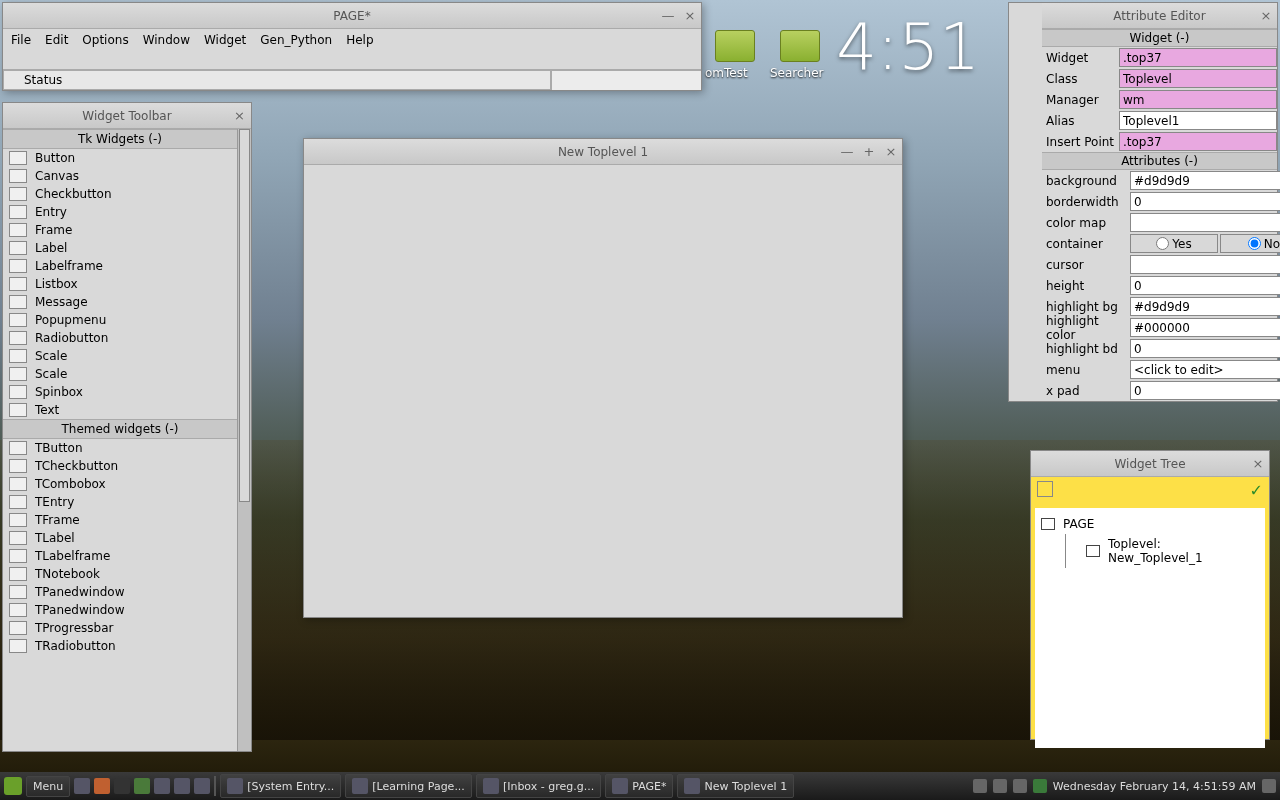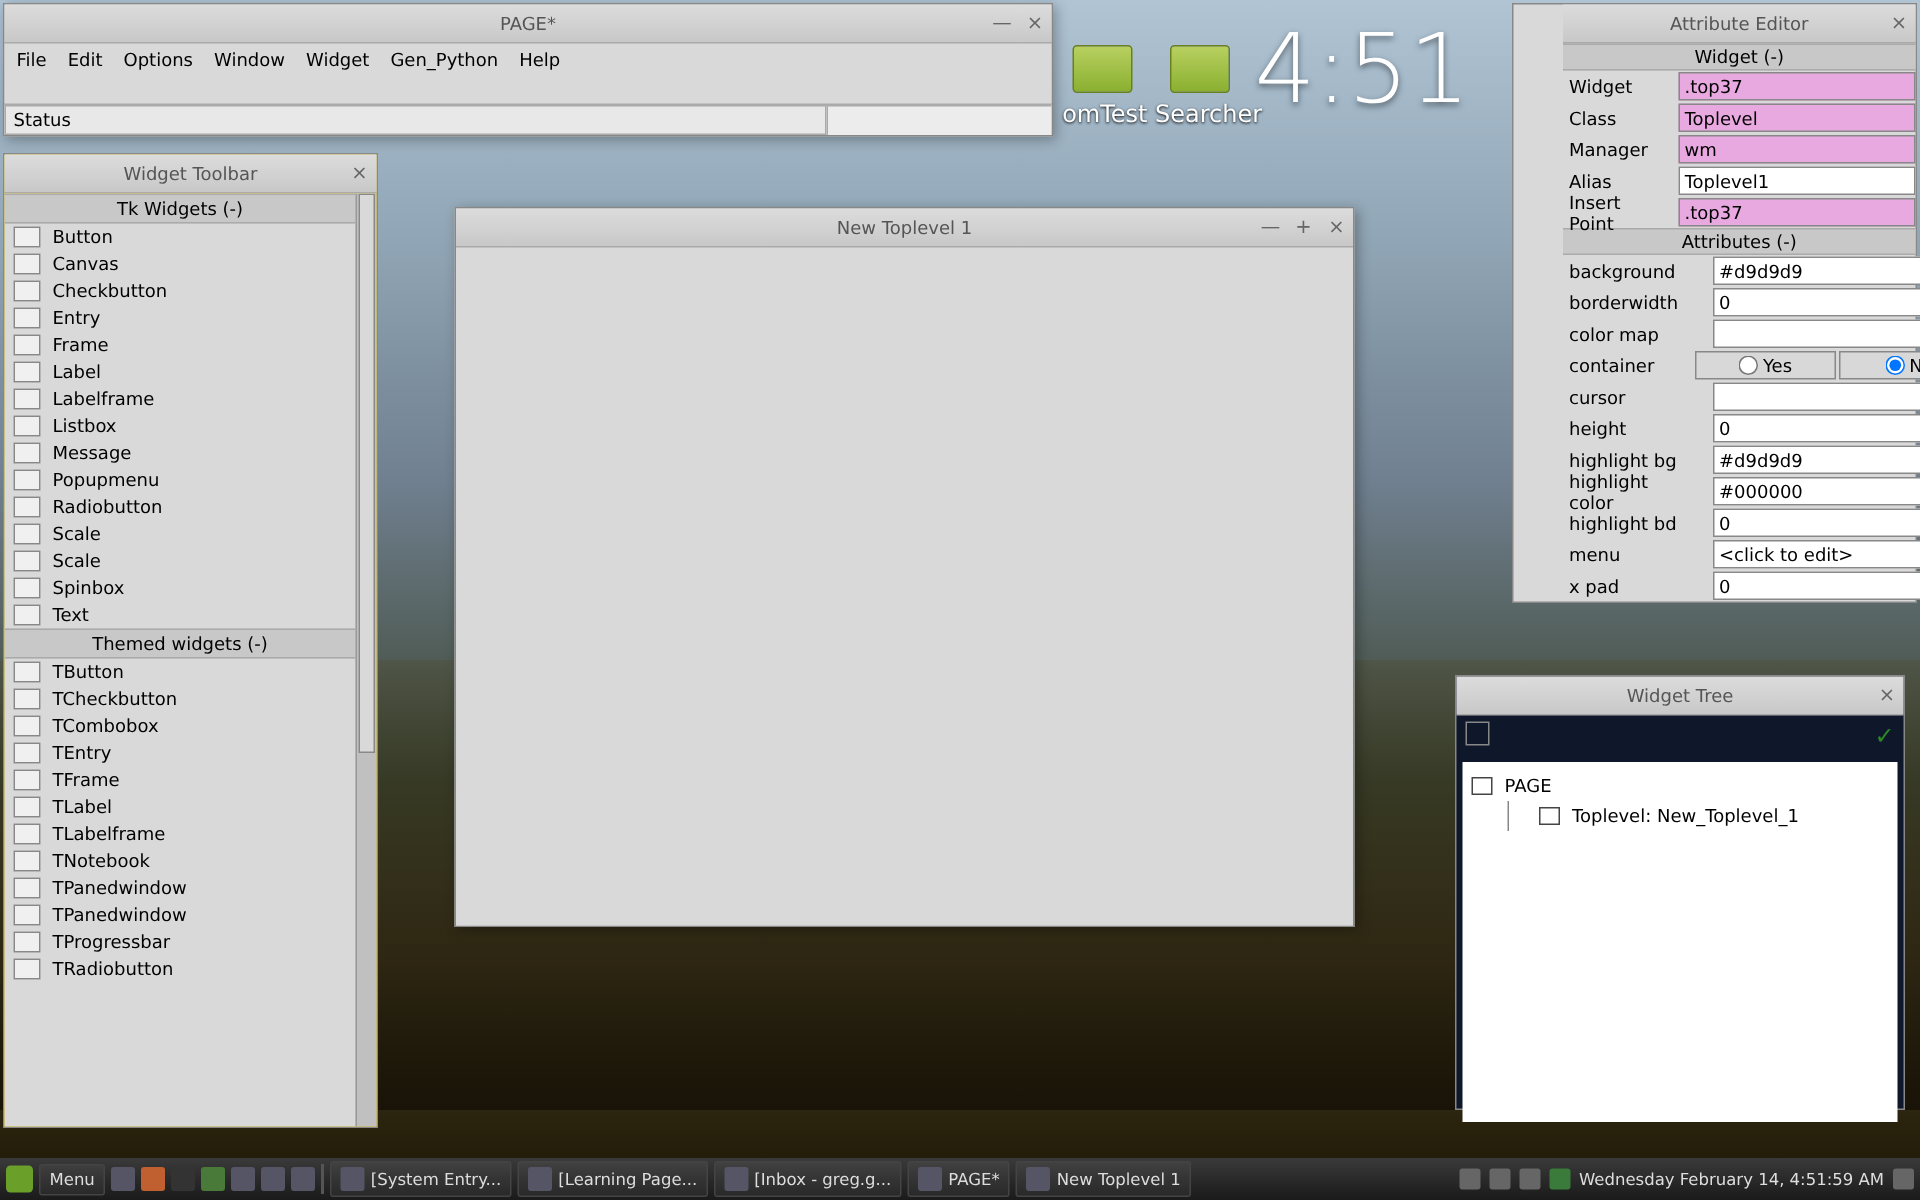--- a/index.html
+++ b/index.html
@@ -1,62 +1,62 @@
 <!DOCTYPE html>
 <html><head>
 <meta charset="utf-8">
 <style>
 * { box-sizing: border-box; margin: 0; padding: 0; font-family: "DejaVu Sans", Arial, sans-serif; }
 body { width: 1280px; height: 800px; overflow: hidden; position: relative; background: linear-gradient(to bottom, #8a9ba8 0%, #7a8a98 25%, #4a5a60 60%, #2a2a20 75%, #3a3520 100%); }
 .desktop-bg { position:absolute; inset:0; background:
   linear-gradient(to bottom, #b0c4d4 0%, #90a5b5 20%, #708090 40%, #3a4530 65%, #4a4020 80%, #1a1505 100%); z-index:0; }
 .desktop-bg::after{content:'';position:absolute;left:0;right:0;top:440px;height:300px;background:linear-gradient(to bottom,rgba(80,70,40,0.3),rgba(20,15,5,0.8));}
 .clock { position:absolute; top:10px; right:300px; color:#fff; font-size:64px; font-weight:300; z-index:1; text-shadow:0 2px 4px rgba(0,0,0,0.5);}
-.desktop-icon{position:absolute;top:30px;width:60px;text-align:right;z-index:1;color:#fff;font-size:16px;text-shadow:0 1px 2px #000;}
+.desktop-icon{position:absolute;top:30px;width:60px;text-align:left;z-index:1;color:#fff;font-size:12px;text-shadow:0 1px 2px #000;}
 .desktop-icon .folder{width:40px;height:32px;margin:0 auto 4px;background:linear-gradient(to bottom,#b8d060,#8ab030);border-radius:3px;border:1px solid #6a8020;}
 .win{position:absolute;background:#d9d9d9;border:1px solid #888;box-shadow:2px 2px 8px rgba(0,0,0,0.3);z-index:5;}
 .titlebar{height:26px;background:linear-gradient(to bottom,#dcdcdc,#c8c8c8);display:flex;align-items:center;justify-content:center;font-size:12px;color:#555;border-bottom:1px solid #aaa;position:relative;}
 .titlebar .controls{position:absolute;right:4px;display:flex;gap:8px;color:#666;}
 .titlebar .controls span{cursor:pointer;font-size:13px;width:14px;text-align:center;}
 .menubar{display:flex;gap:14px;padding:4px 8px;font-size:12px;background:#d9d9d9;}
 .menubar span{cursor:pointer;}
 .status-row{display:flex;border-top:1px solid #aaa;}
-.status-row input{flex:1;border:1px solid #aaa;background:#e8e8e8;font-size:12px;padding:2px 5px;}
+.status-row input{flex:1;border:1px solid #aaa;background:#e8e8e8;font-size:12px;padding:2px 20px;}
 .status-row .gap{width:150px;border-left:1px solid #aaa;border-top:1px solid #aaa;background:#ececec;}
 
 .toolbox{position:absolute;left:2px;top:102px;width:250px;height:650px;background:#fde047;border:1px solid #888;z-index:6;display:flex;flex-direction:column;}
 .toolbox .titlebar{font-weight:normal;}
 .toolbox .close-x{position:absolute;right:6px;color:#666;cursor:pointer;font-size:13px;}
 .tool-body{flex:1;overflow:hidden;display:flex;}
 .tool-list{flex:1;background:#d9d9d9;overflow-y:auto;font-size:12px;}
 .tool-scroll{width:14px;background:#c0c0c0;border-left:1px solid #999;position:relative;}
 .tool-scroll .thumb{position:absolute;left:1px;right:1px;top:0;height:60%;background:#d9d9d9;border:1px solid #888;}
 .group-hdr{background:#c8c8c8;text-align:center;padding:2px;font-size:12px;border-top:1px solid #aaa;border-bottom:1px solid #aaa;}
 .tool-item{display:flex;align-items:center;gap:8px;padding:2px 6px;cursor:pointer;}
 .tool-item .ico{width:18px;height:14px;border:1px solid #888;background:#f0f0f0;font-size:8px;display:flex;align-items:center;justify-content:center;}
 
 .attr-editor{position:absolute;right:2px;top:2px;width:270px;background:#d9d9d9;border:1px solid #888;z-index:7;font-size:12px;padding-left:33px;}
 .attr-section-hdr{text-align:center;background:#c8c8c8;padding:1px;border-top:1px solid #aaa;border-bottom:1px solid #aaa;}
 .attr-row{display:flex;align-items:center;height:21px;}
 .attr-row .lbl{width:88px;padding-left:4px;}
-.attr-row .val{flex:1;border:1px solid #888;background:#fff;padding:1px 3px;height:19px;font-size:12px;margin-left:12px;}
+.attr-row .val{flex:1;border:1px solid #888;background:#fff;padding:1px 3px;height:19px;font-size:12px;}
 .attr-row .pink{background:#e8a8e0;}
 .attr-row .btn-dots{width:20px;border:1px solid #888;background:#d0d0d0;text-align:center;height:19px;cursor:pointer;}
 .attr-row .swatch{width:20px;height:19px;border:1px solid #888;}
 .attr-row .chk{width:14px;margin:0 2px;}
 .attr-scroll{width:14px;background:#c0c0c0;}
 .attr-body{display:flex;}
 .attr-col{flex:1;}
 .radio-grp{flex:1;display:flex;gap:2px;}
 .radio-grp label{flex:1;border:1px solid #888;background:#d8d8d8;display:flex;align-items:center;justify-content:center;gap:3px;height:19px;}
 
 .toplevel-win{left:303px;top:138px;width:600px;height:480px;z-index:6;}
 .toplevel-win .body{background:#d9d9d9;height:calc(100% - 26px);}
 
-.tree-win{position:absolute;right:10px;bottom:60px;width:300px;height:290px;background:#0f172a;border:1px solid #888;z-index:8;font-size:12px;}
+.tree-win{position:absolute;right:10px;bottom:60px;width:240px;height:290px;background:#fde047;border:1px solid #888;z-index:8;font-size:12px;}
 .tree-body{padding:6px;background:#fff;margin:4px;height:240px;position:relative;}
 .tree-toolbar{display:flex;justify-content:space-between;padding:4px 6px;}
 .tree-toolbar .ico-btn{width:16px;height:16px;border:1px solid #888;cursor:pointer;}
 .tree-item{display:flex;align-items:center;gap:8px;padding:3px 0;}
 .tree-item .node-ico{width:14px;height:12px;border:1px solid #444;}
 .tree-child{margin-left:24px;border-left:1px solid #888;padding-left:20px;}
 
 .taskbar{position:absolute;left:0;right:0;bottom:0;height:28px;background:linear-gradient(to bottom,#3a3a3a,#1a1a1a);display:flex;align-items:center;color:#ddd;font-size:11px;z-index:20;padding:0 4px;gap:4px;}
 .taskbar .tbtn{padding:3px 6px;background:rgba(255,255,255,0.05);border:1px solid #444;border-radius:2px;cursor:pointer;display:flex;align-items:center;gap:4px;max-width:140px;overflow:hidden;white-space:nowrap;}
 .taskbar .tico{width:16px;height:16px;background:#556;border-radius:2px;}

